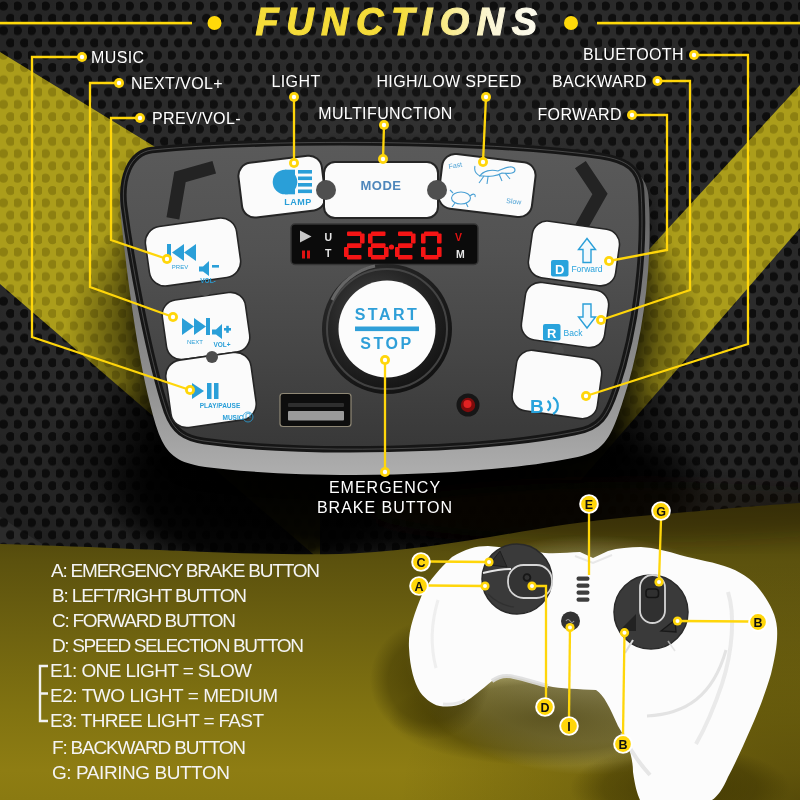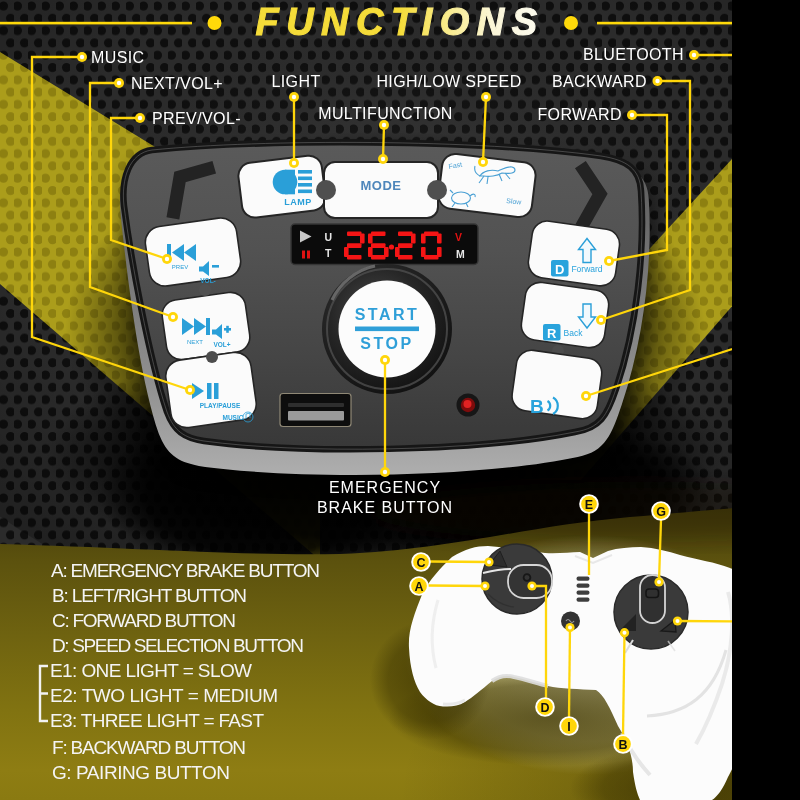--- a/index.html
+++ b/index.html
@@ -1,16 +1,16 @@
 <!DOCTYPE html>
 <html><head>
 <meta charset="utf-8">
 <style>
 html,body{margin:0;padding:0;background:#000;}
-#stage{position:relative;width:732px;height:800px;overflow:hidden;font-family:"Liberation Sans",sans-serif;}
+#stage{position:relative;width:800px;height:800px;overflow:hidden;font-family:"Liberation Sans",sans-serif;}
 svg{display:block;}
 </style>
 </head>
 <body>
 <div id="stage">
 <svg width="800" height="800" viewBox="0 0 800 800">
 <defs>
 <pattern id="dots" x="0" y="0" width="14" height="24.6" patternUnits="userSpaceOnUse">
   <circle cx="3.5" cy="6" r="4.6" fill="#0a0a0a" opacity="0.88"></circle>
   <circle cx="10.5" cy="18.3" r="4.6" fill="#0a0a0a" opacity="0.88"></circle>

